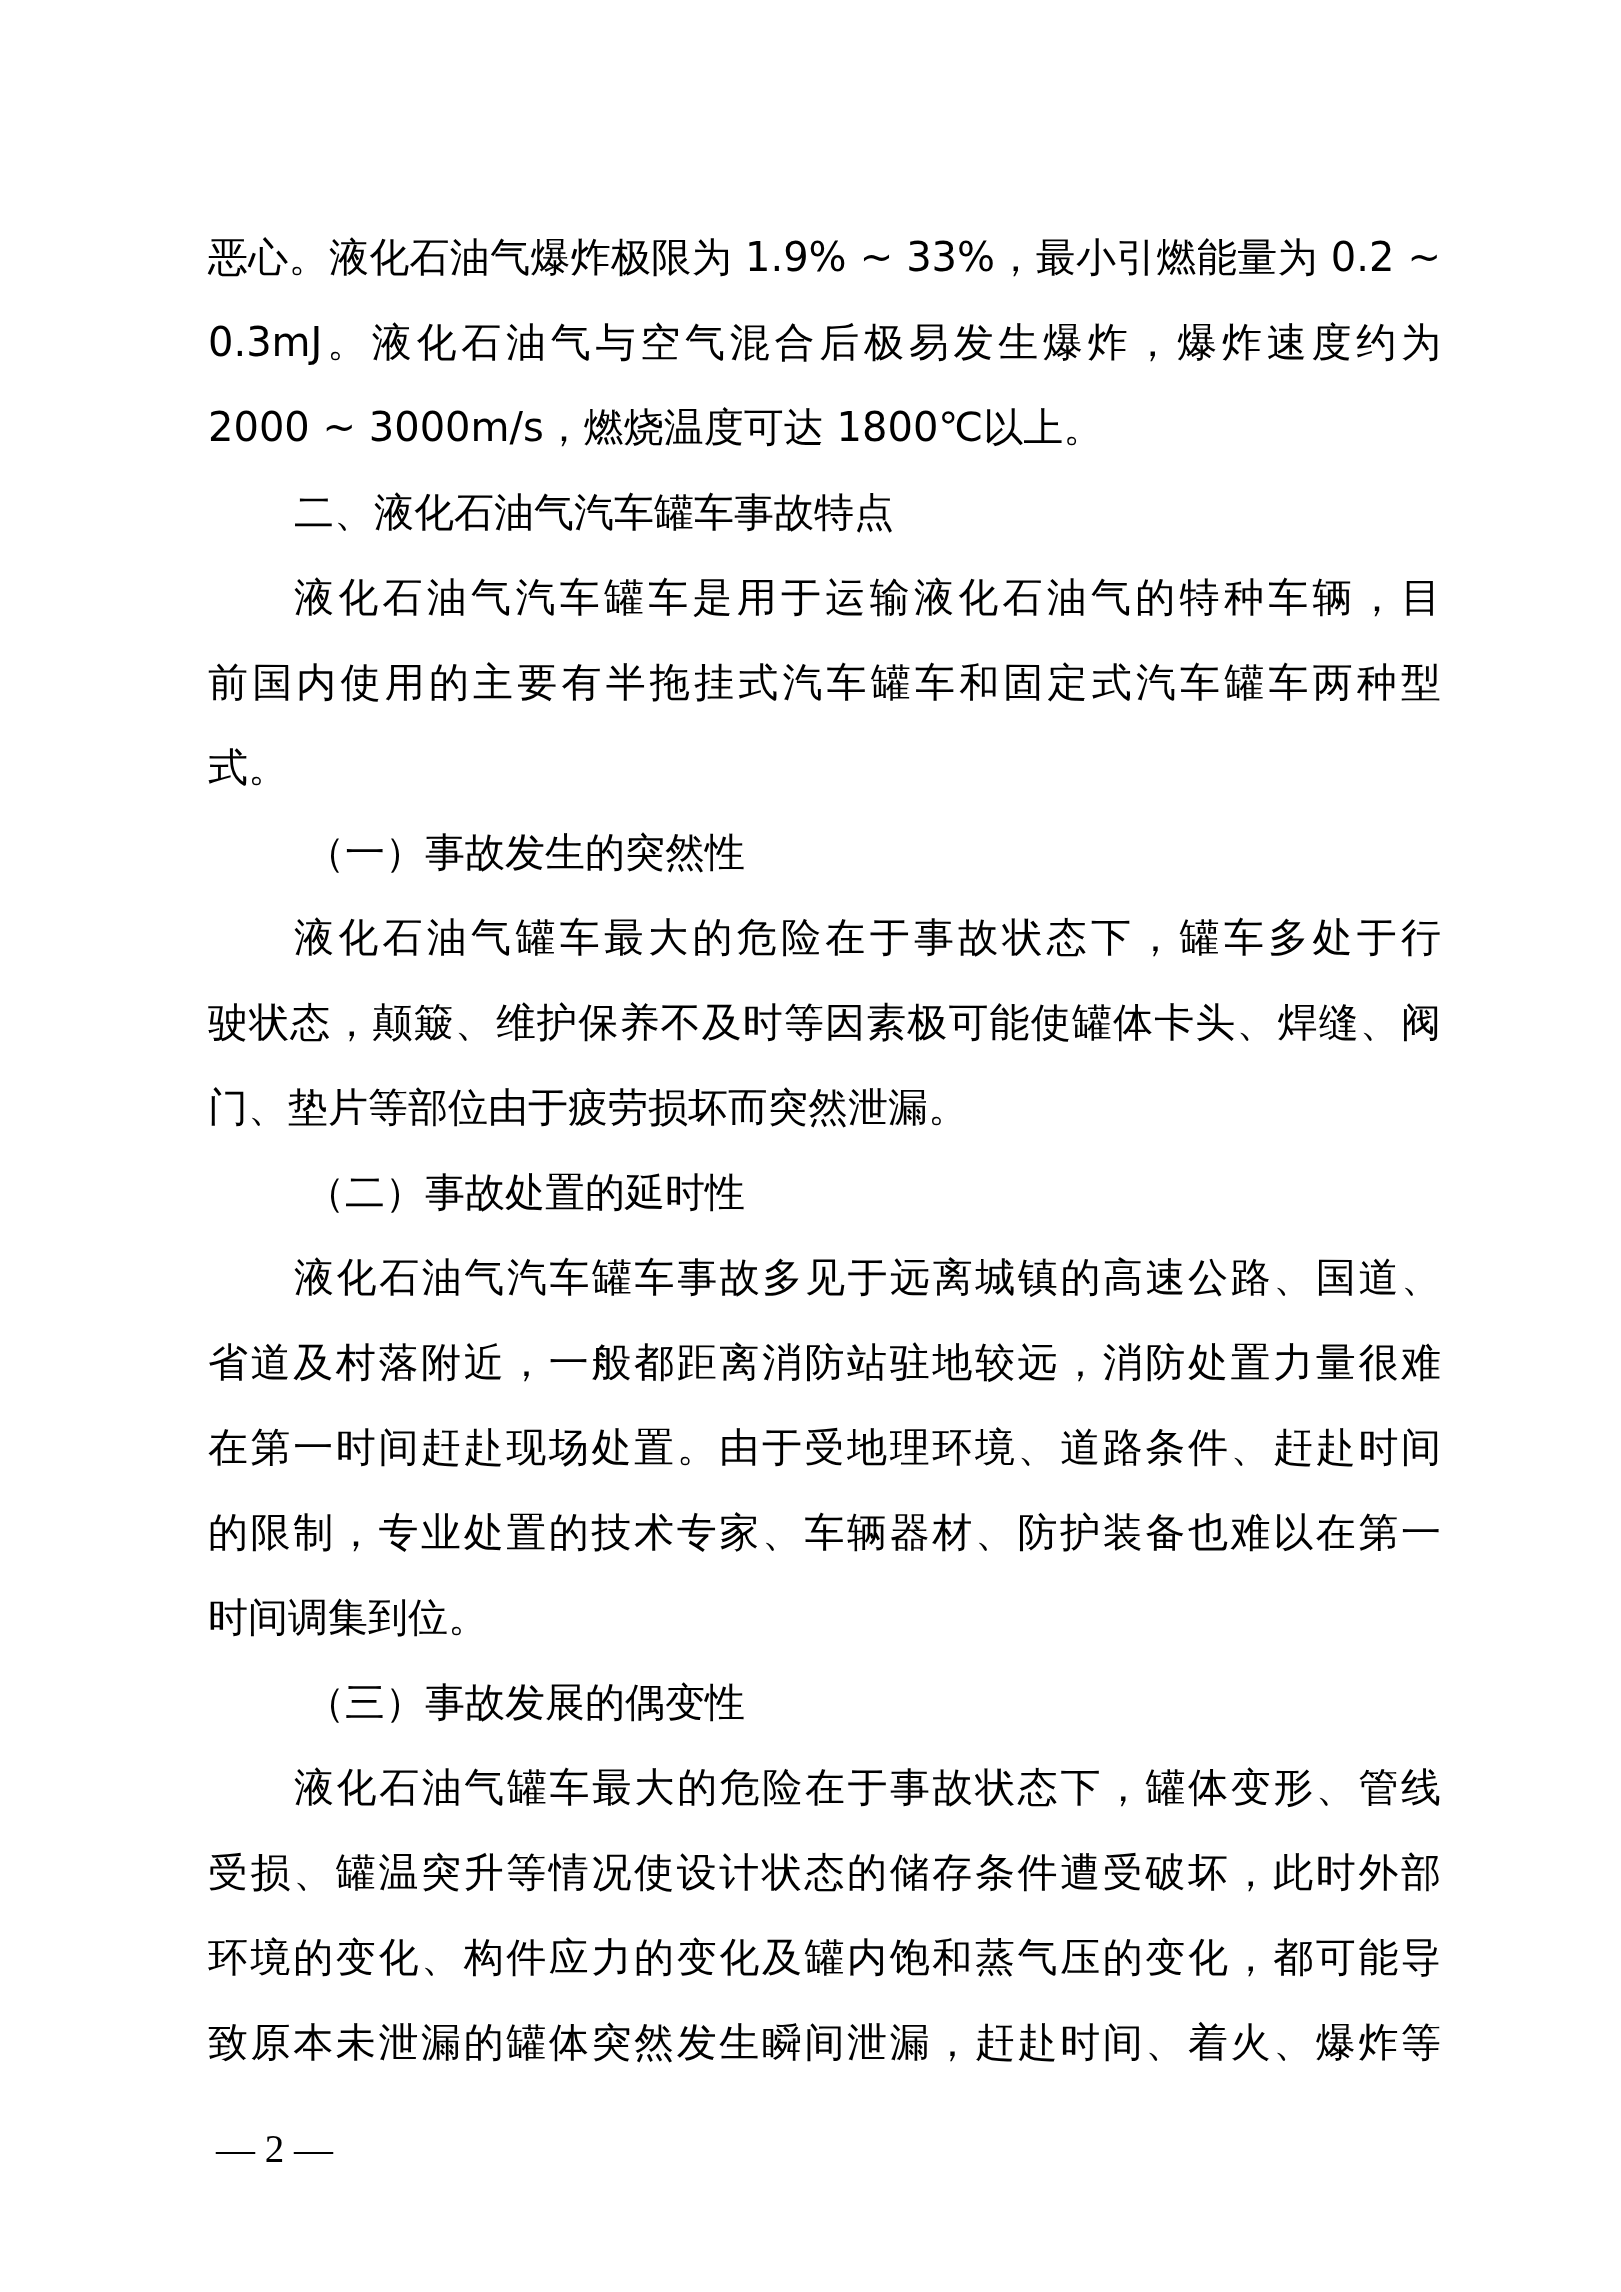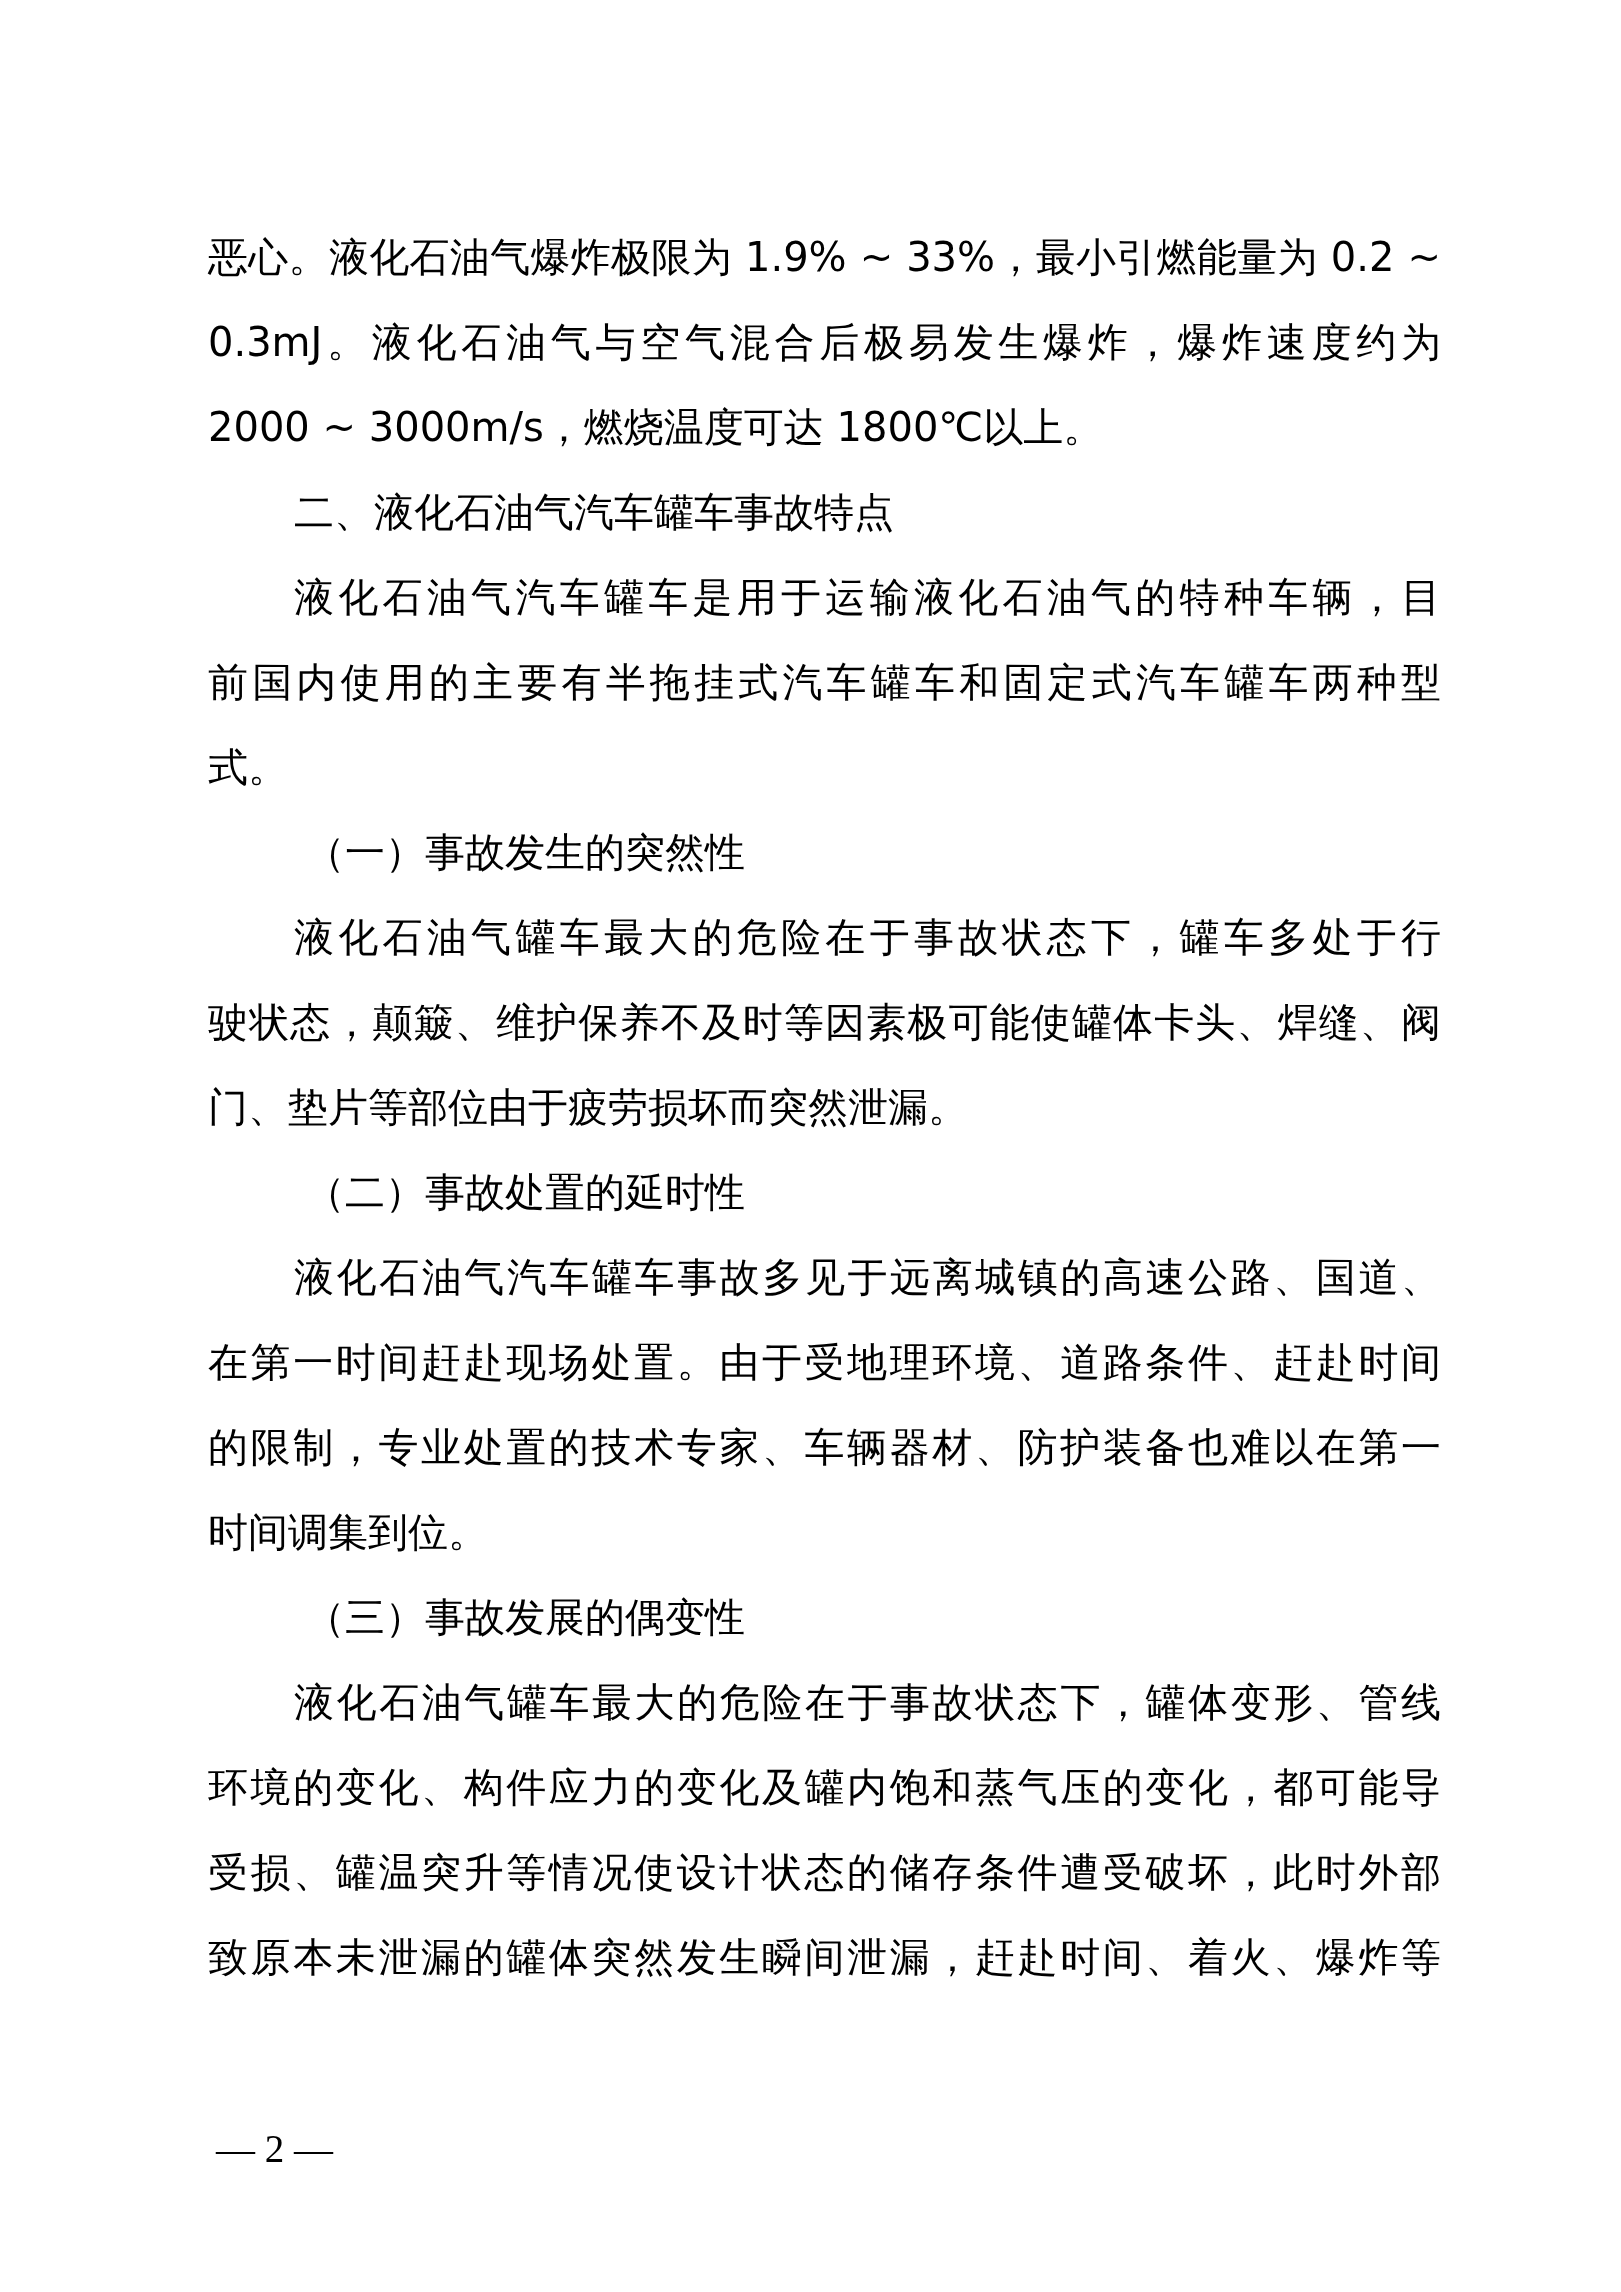--- a/index.html
+++ b/index.html
@@ -57,24 +57,25 @@
   <div class="line indent1 heading">二、液化石油气汽车罐车事故特点</div>
   <div class="line indent1">液化石油气汽车罐车是用于运输液化石油气的特种车辆，目</div>
   <div class="line">前国内使用的主要有半拖挂式汽车罐车和固定式汽车罐车两种型</div>
   <div class="line last">式。</div>
   <div class="line indent-sub heading">（一）事故发生的突然性</div>
   <div class="line indent1">液化石油气罐车最大的危险在于事故状态下，罐车多处于行</div>
   <div class="line">驶状态，颠簸、维护保养不及时等因素极可能使罐体卡头、焊缝、阀</div>
   <div class="line last">门、垫片等部位由于疲劳损坏而突然泄漏。</div>
   <div class="line indent-sub heading">（二）事故处置的延时性</div>
   <div class="line indent1">液化石油气汽车罐车事故多见于远离城镇的高速公路、国道、</div>
+  <div class="line">省道及村落附近，一般都距离消防站驻地较远，消防处置力量很难</div>
   <div class="line">在第一时间赶赴现场处置。由于受地理环境、道路条件、赶赴时间</div>
   <div class="line">的限制，专业处置的技术专家、车辆器材、防护装备也难以在第一</div>
   <div class="line last">时间调集到位。</div>
   <div class="line indent-sub heading">（三）事故发展的偶变性</div>
   <div class="line indent1">液化石油气罐车最大的危险在于事故状态下，罐体变形、管线</div>
+  <div class="line">受损、罐温突升等情况使设计状态的储存条件遭受破坏，此时外部</div>
   <div class="line">环境的变化、构件应力的变化及罐内饱和蒸气压的变化，都可能导</div>
-  <div class="line">受损、罐温突升等情况使设计状态的储存条件遭受破坏，此时外部</div>
   <div class="line">致原本未泄漏的罐体突然发生瞬间泄漏，赶赴时间、着火、爆炸等</div>
 </div>
 
 <div class="page-number">— 2 —</div>
 
 
 </body></html>

